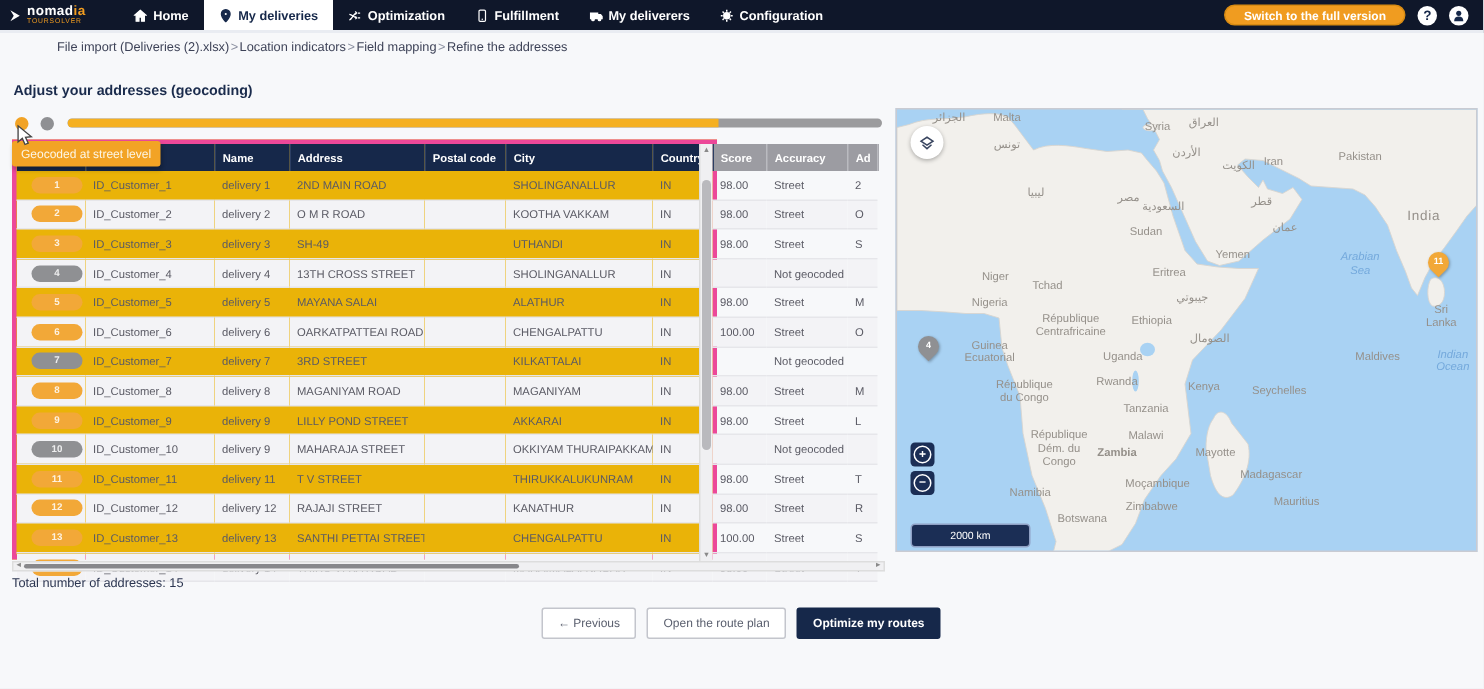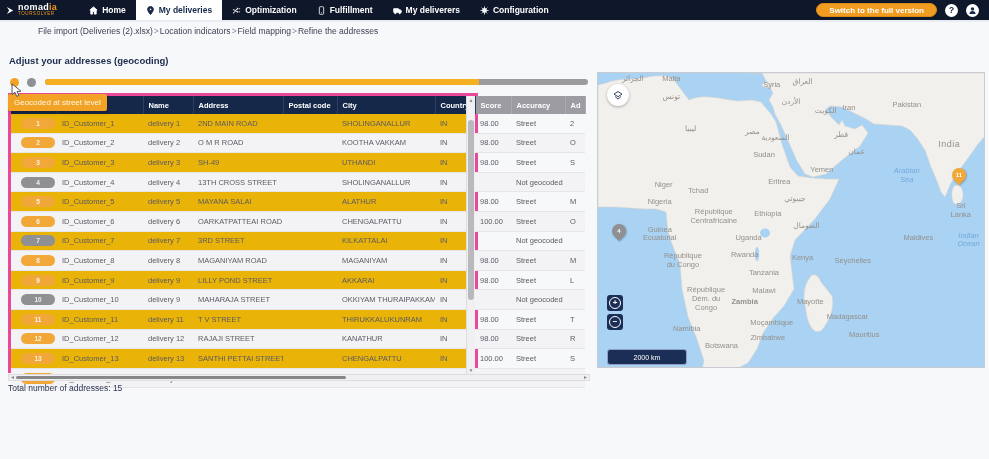--- a/index.html
+++ b/index.html
@@ -421,20 +421,25 @@
       <span class="arr" style="bottom:0;">▼</span>
     </div>
   </div>
   <div class="hscroll">
     <span class="arr" style="left:1px;">◄</span>
     <div class="thumb"></div>
     <span class="arr" style="right:1px;">►</span>
   </div>
   <div class="total">Total number of addresses: 15</div>
 
+  <div class="actions">
+    <button>← Previous</button>
+    <button>Open the route plan</button>
+    <button class="primary">Optimize my routes</button>
+  </div>
 
   <div class="map-card">
     <svg class="land" width="388" height="296" viewBox="0 0 388 296">
       <g fill="#f2f0ec" stroke="#d8d5cf" stroke-width="0.6">
         <path d="M0,12 L8,10 C20,5 32,7 45,5 C58,2 68,2 74,5 L79,11 L91,27 C101,22 114,24 126,26 L140,28 L154,27 L163,29 L167,34 L173,41 L178,49 L184,71 L192,94 L200,103 L214,105 L228,106 L241,106 L232,126 L216,147 L197,167 L192,183 L196,216 L186,233 L176,244 L165,260 L159,276 L150,290 L138,296 L104,296 L106,288 L99,266 L90,244 L84,216 L82,191 L74,171 L70,159 L68,139 L58,136 L46,136 L33,135 L16,134 L0,134 Z"></path>
         <path d="M150,0 L388,0 L388,62 L380,71 L373,81 L365,92 L358,101 L352,112 L347,124 L343,119 L339,108 L333,94 L327,77 L319,65 L312,57 L304,53 L290,52 L276,51 L268,46 L256,40 L244,34 L232,33 L227,37 L234,45 L241,52 L244,47 L247,53 L257,56 L264,52 L270,60 L262,73 L244,87 L228,101 L215,104 L207,101 L199,88 L191,70 L183,52 L177,41 L175,34 L171,27 L175,20 L171,12 L167,6 L164,0 Z"></path>
         <path d="M211,206 C214,199 220,201 223,209 L234,223 C237,235 231,248 224,257 C217,262 212,255 209,244 L206,226 C206,216 208,210 211,206 Z"></path>
         <path d="M356,113 C361,110 365,115 365,122 C365,129 361,132 357,131 C353,129 353,117 356,113 Z"></path>
         <ellipse cx="169" cy="12" rx="5" ry="2.2"></ellipse>
       </g>

